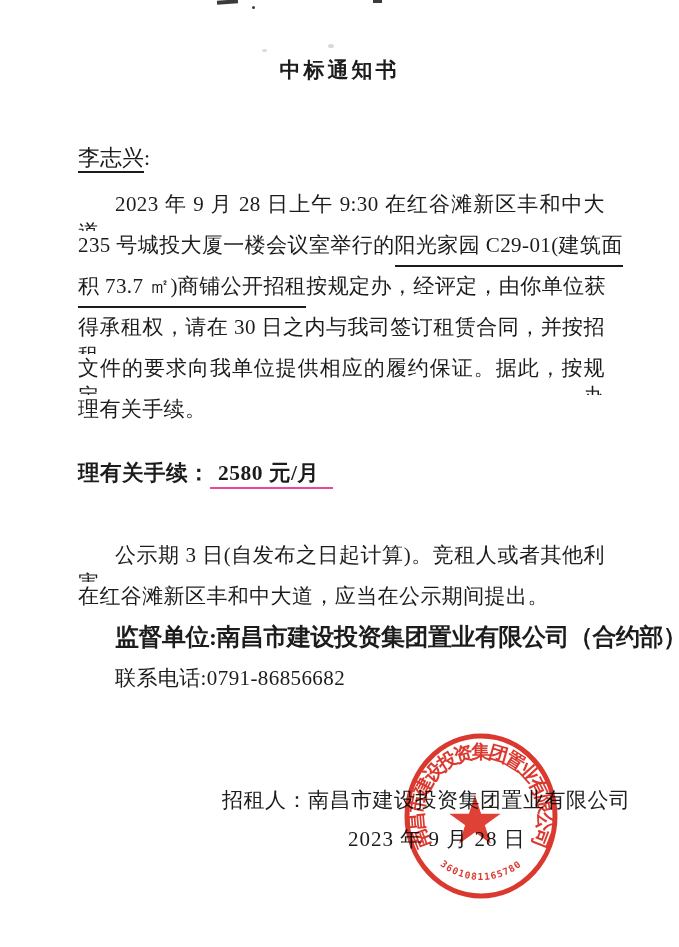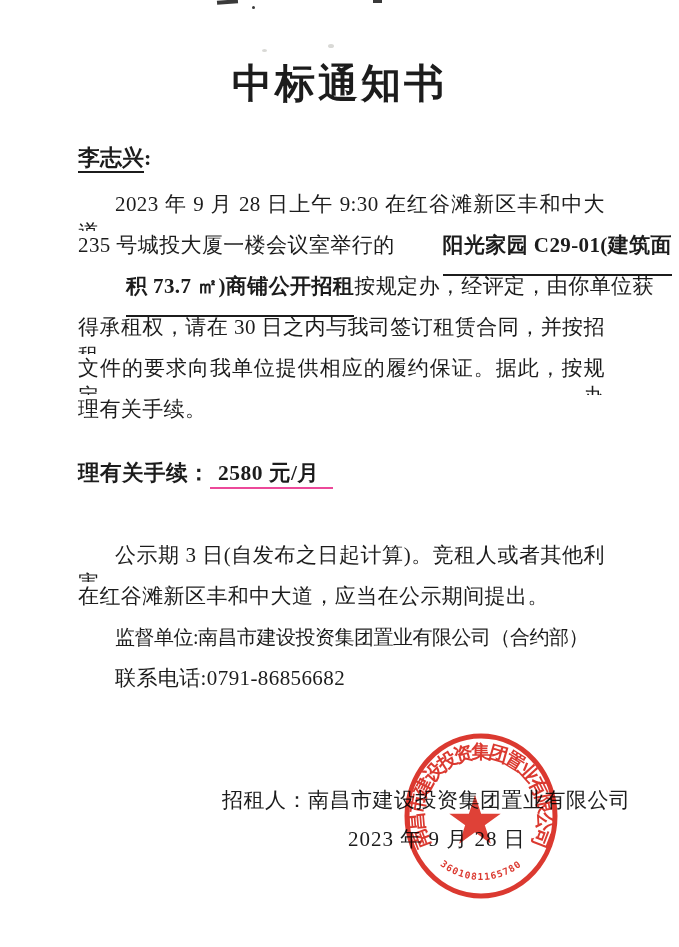--- a/index.html
+++ b/index.html
@@ -5,42 +5,42 @@
   * { margin:0; padding:0; box-sizing:border-box; }
   html,body { background:#ffffff; }
   .page {
     position:relative; width:679px; height:947px;
     background:#ffffff; overflow:hidden;
     font-family:"Liberation Serif","DejaVu Serif",serif;
     color:#1c1c1c;
   }
   .doc-title {
     position:absolute; top:56px; left:0; width:100%;
-    text-align:center; font-size:40px; font-weight:bold;
+    text-align:center; font-size:21px; font-weight:bold;
     letter-spacing:3px;
   }
   .recipient {
     position:absolute; left:78px; top:143px;
-    font-size:22px; font-weight:bold;
+    font-size:22px; font-weight:normal;
   }
   .recipient .uname { border-bottom:2px solid #1c1c1c; padding-bottom:1px; }
   .para {
     position:absolute; left:78px; width:527px;
     font-size:21px;
   }
   .para-1 { top:190px; }
   .para-2 { top:541px; }
   .bline {
     line-height:28px; height:41px; letter-spacing:0.4px;
     white-space:nowrap;
   }
   .just { text-align:justify; text-align-last:justify; white-space:normal; height:41px; overflow:hidden; }
   .indent { text-indent:37px; }
-  .tight { font-size:20px; letter-spacing:-0.5px; }
-  .emph { font-weight:bold; border-bottom:2px solid #1c1c1c; padding-bottom:17px;margin-left:48px; }
+  .tight { font-size:24px; letter-spacing:-0.5px;font-weight:bold; }
+  .emph { font-weight:normal; border-bottom:2px solid #1c1c1c; padding-bottom:8px; }
   .result-line {
     position:absolute; left:78px; top:458px;
     font-size:21.5px; font-weight:bold; letter-spacing:0.5px;
   }
   .result-line .uval { border-bottom:2px solid #ec4899; padding:0 14px 2px 8px; }
   .sig-lessor {
     position:absolute; left:222px; top:786px;
     font-size:21px; letter-spacing:0.5px;
   }
   .sig-date {

